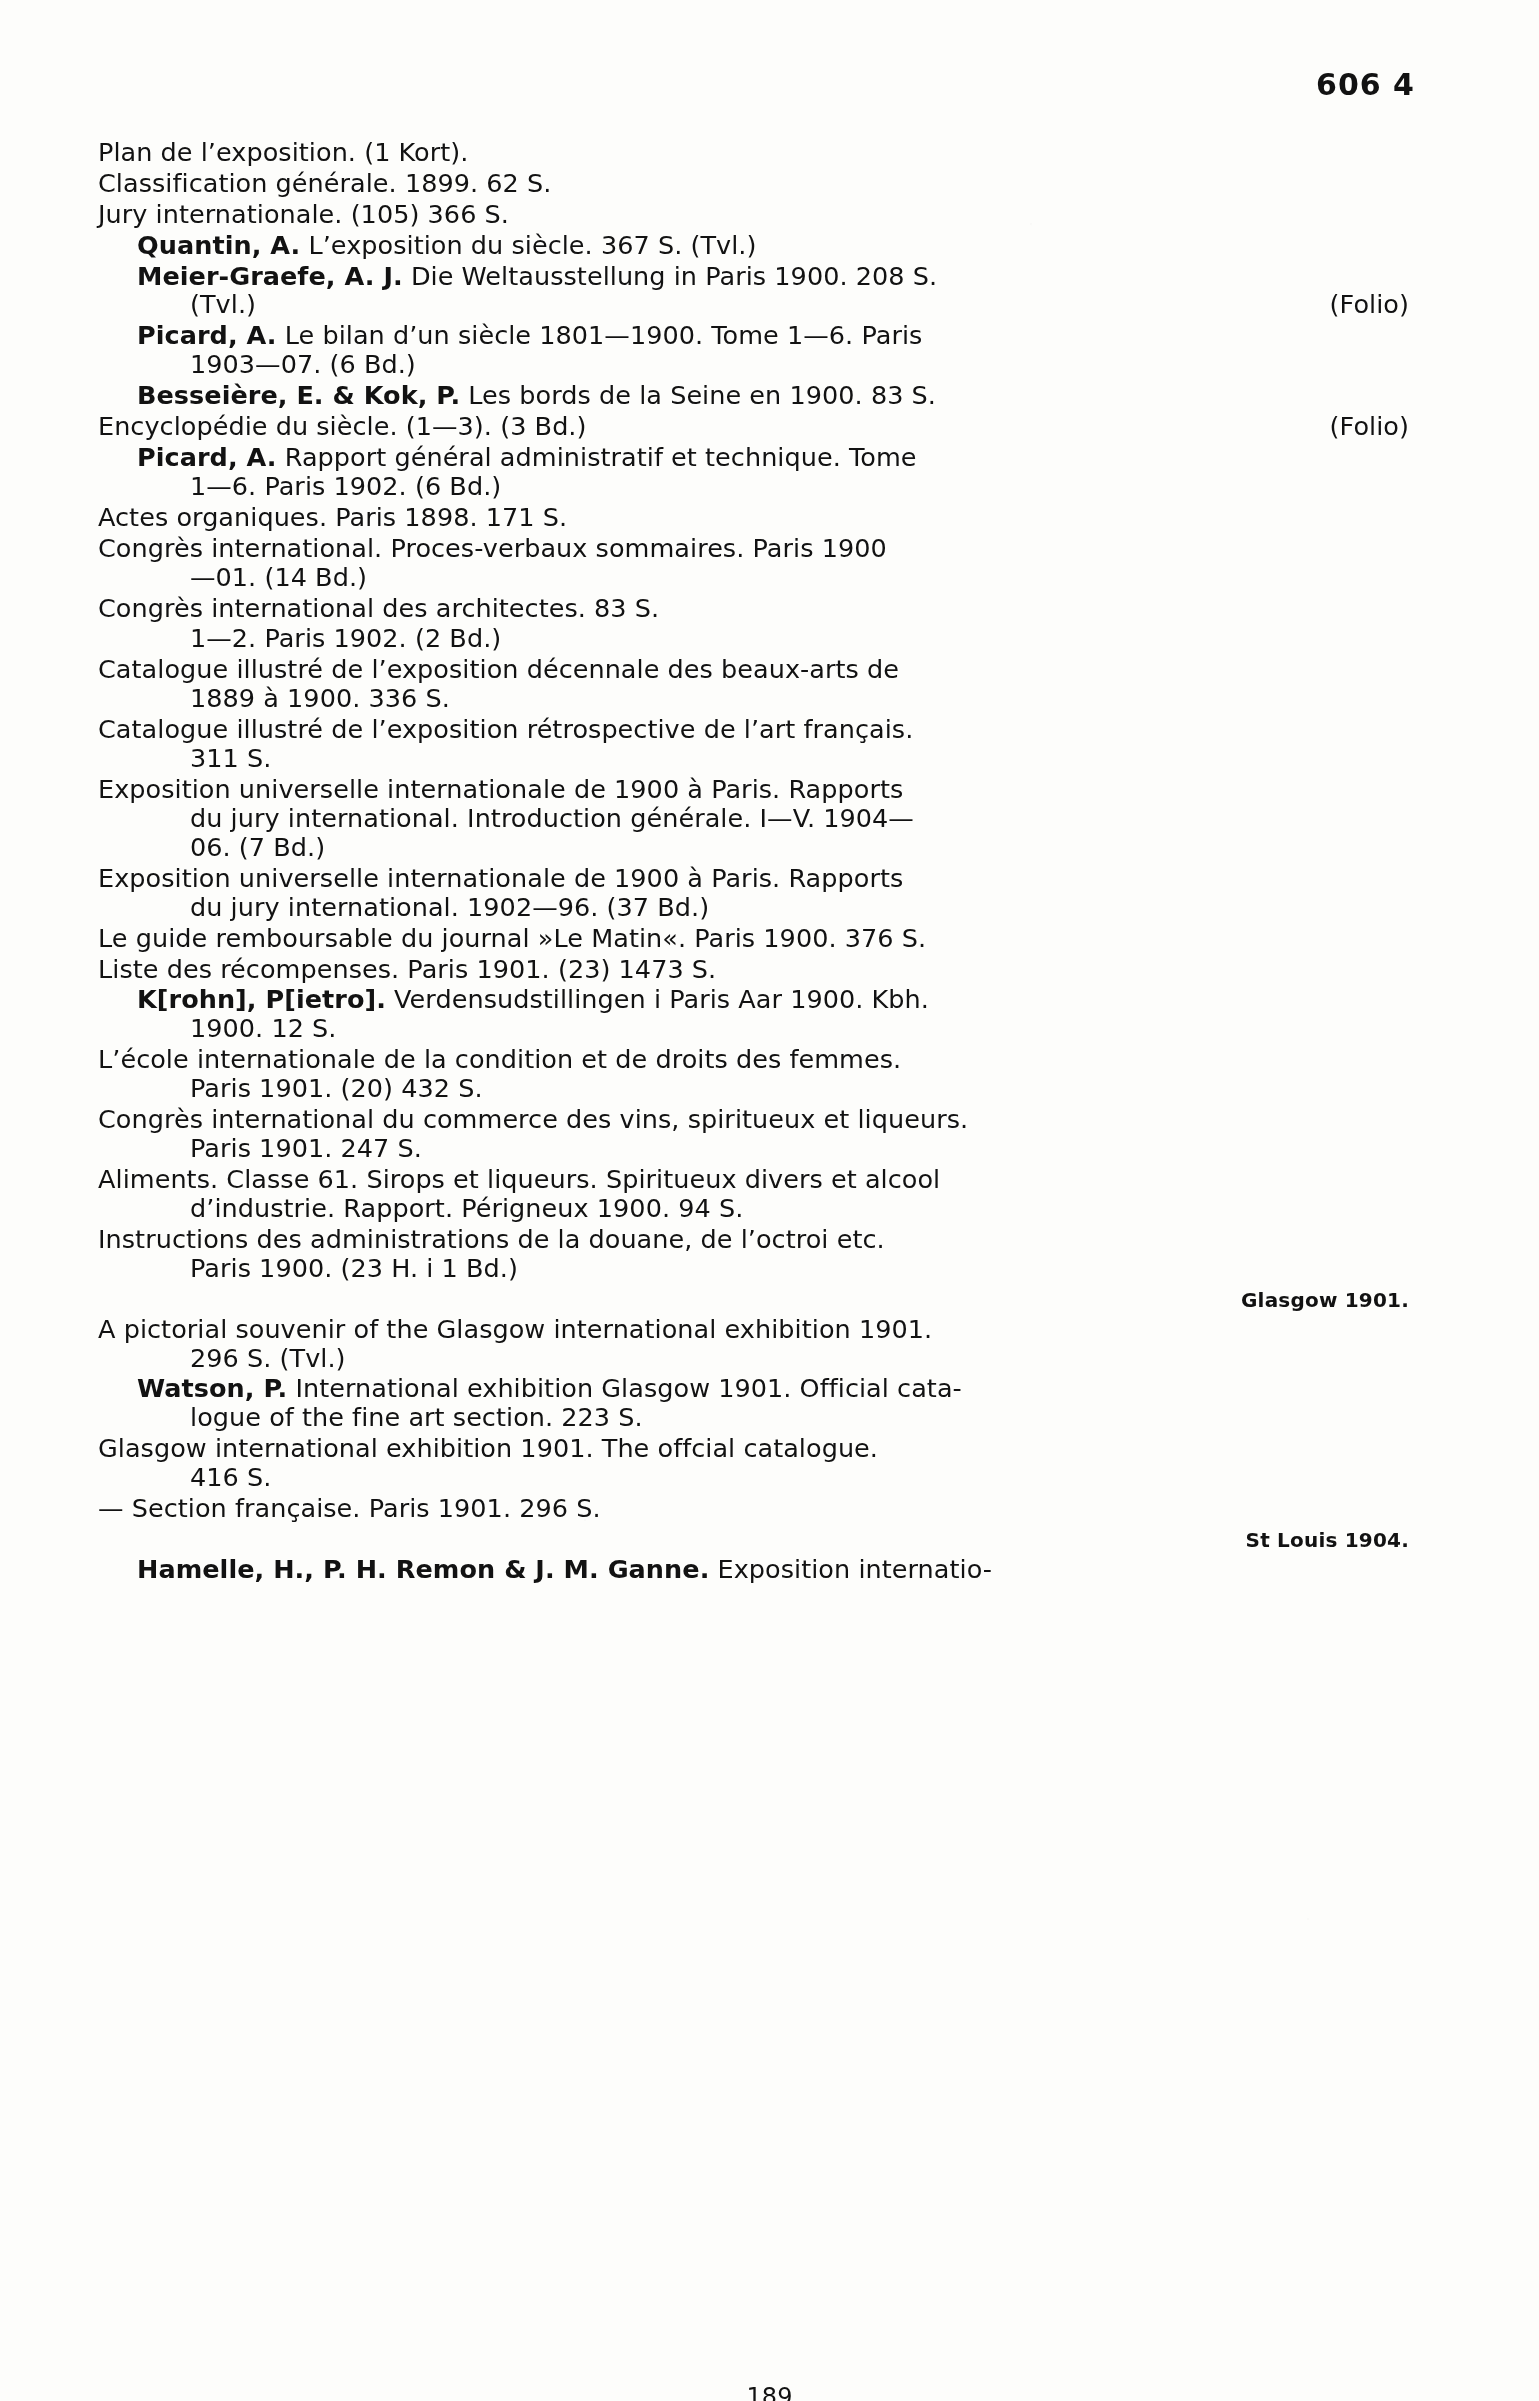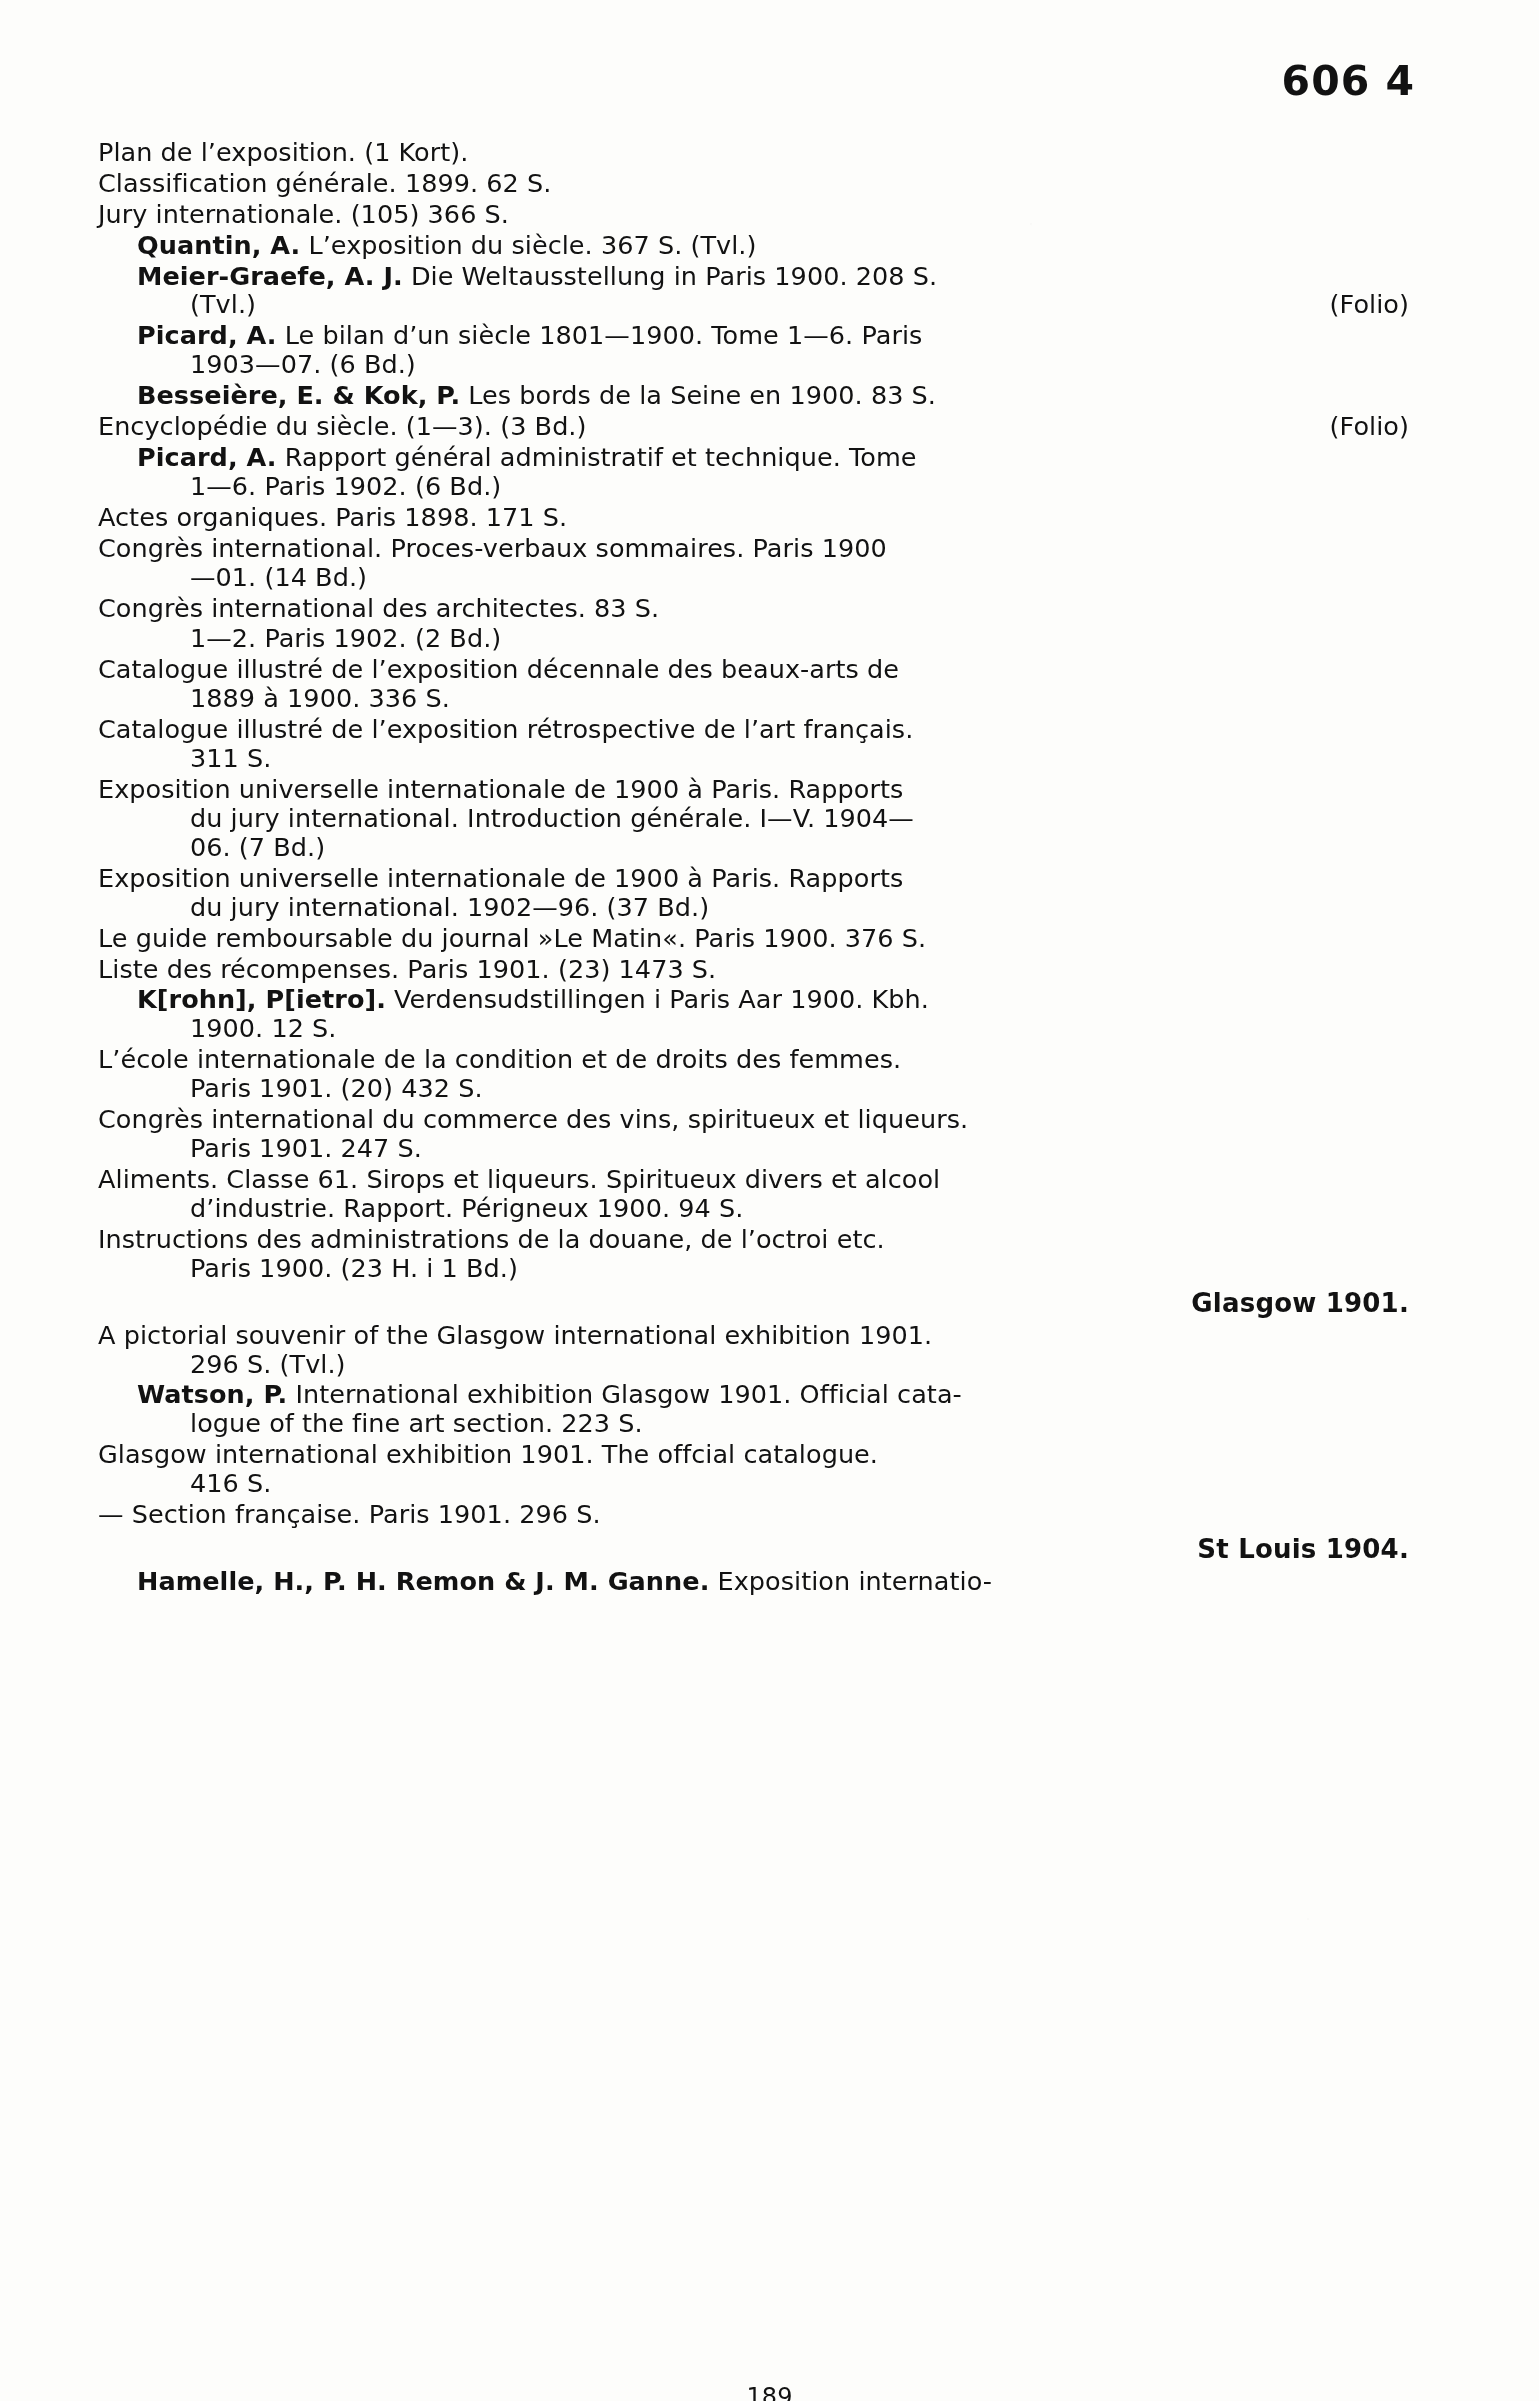--- a/index.html
+++ b/index.html
@@ -29,23 +29,23 @@
     inset: 0;
     background:
       radial-gradient(circle at 12% 22%, rgba(0,0,0,0.016) 0 1px, transparent 1.4px),
       radial-gradient(circle at 67% 9%, rgba(0,0,0,0.015) 0 1px, transparent 1.4px),
       radial-gradient(circle at 38% 61%, rgba(0,0,0,0.014) 0 1px, transparent 1.4px),
       radial-gradient(circle at 85% 77%, rgba(0,0,0,0.013) 0 1px, transparent 1.4px);
     pointer-events: none;
   }
   .header-num {
     position: absolute;
-    top: 57px;
+    top: 67px;
     right: 124px;
-    font-size: 41px;
+    font-size: 30px;
     font-weight: bold;
     letter-spacing: 1px;
     font-family: "DejaVu Sans", sans-serif;
   }
   .content {
     position: absolute;
     top: 138px;
     left: 98px;
     width: 1311px;
   }
@@ -62,21 +62,21 @@
     display: block;
     padding-left: 46px;
     text-indent: 0;
   }
   .hang {
     padding-left: 46px;
     text-indent: -46px;
   }
   b { font-weight: bold; margin-left: 39px; }
   .side-head {
-    font-size: 26px;
+    font-size: 20px;
     font-weight: bold;
     text-align: right;
     margin: 4.8px 0 2.9px 0;
     letter-spacing: 0.2px;
   }
   .folio-right {
     float: right;
   }
   .page-number {
     position: absolute;

